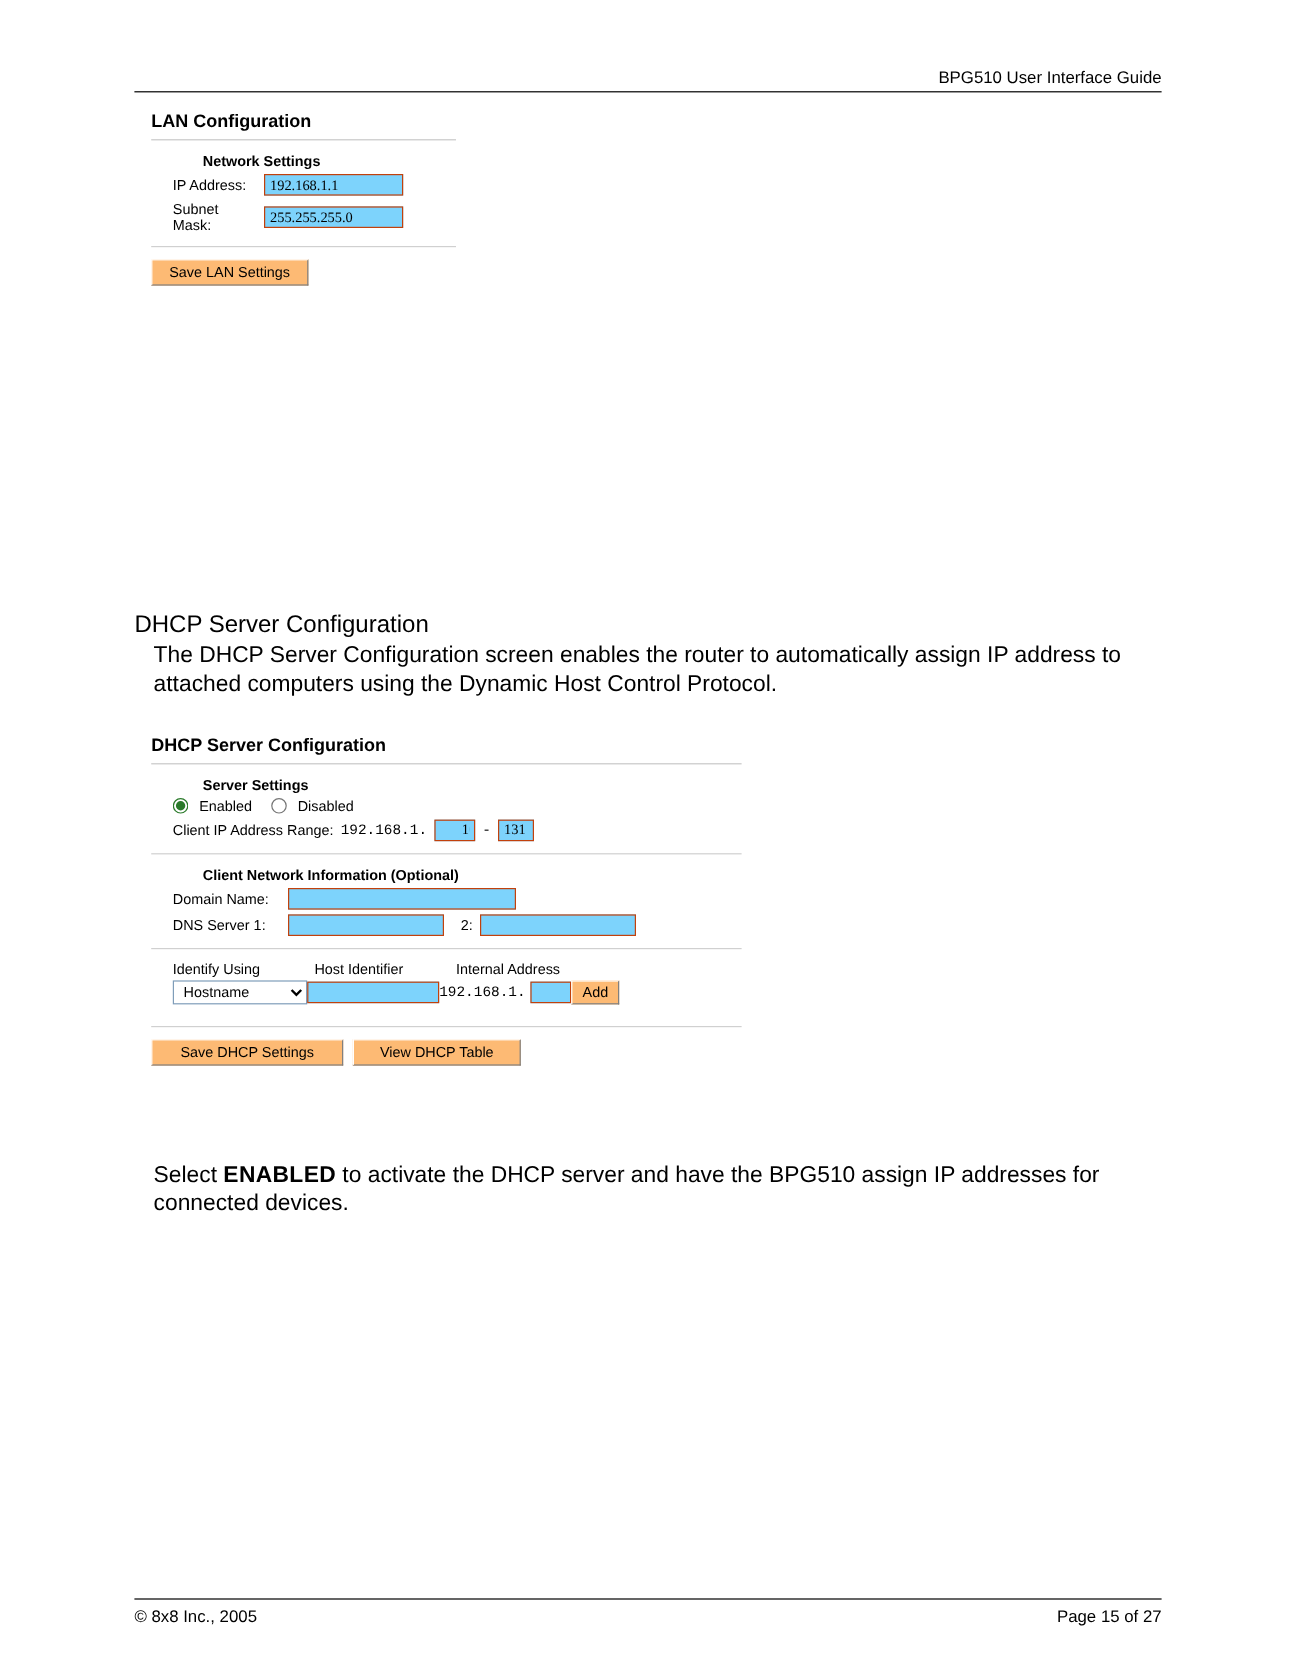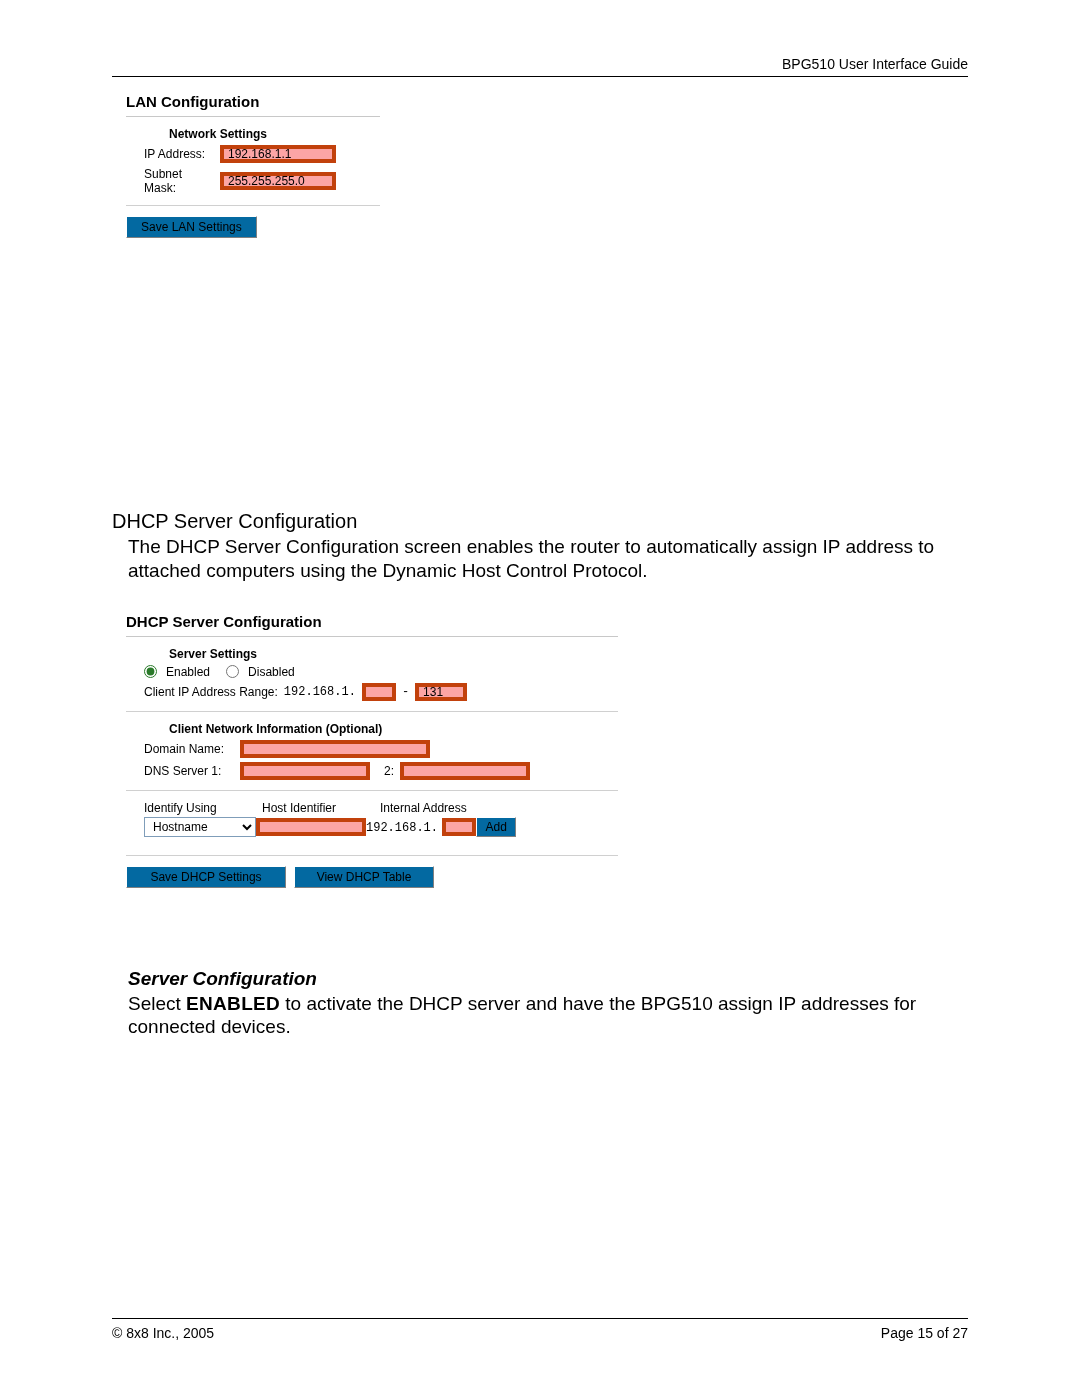--- a/index.html
+++ b/index.html
@@ -63,37 +63,37 @@
     font-size: 12px;
     margin: 4px 0 4px 18px;
   }
   .formrow label.fieldlbl {
     display: inline-block;
   }
   .lbl-70 { width: 70px; }
   .lbl-90 { width: 90px; }
 
   input.txt, select.sel {
-    font-family: Liberation Sans, sans-serif;
+    font-family: Liberation Serif, serif;
     font-size: 12px;
     height: 18px;
     box-sizing: border-box;
-    border: 4px solid #c2410c;
-    background: #fca5a5;
+    border: 1px solid #c2410c;
+    background: #7dd3fc;
     padding: 0 4px;
   }
   .mono {
     font-family: "Courier New", monospace;
     font-size: 12px;
   }
 
   .winbtn {
     font-family: Tahoma, Verdana, sans-serif;
     font-size: 12px;
-    background: #0369a1;
+    background: #fdba74;
     border-top: 1px solid #fff;
     border-left: 1px solid #fff;
     border-right: 1px solid #808080;
     border-bottom: 1px solid #808080;
     height: 22px;
     padding: 0 14px;
     cursor: pointer;
   }
   .winbtn-sm {
     height: 20px;
@@ -143,21 +143,21 @@
     font-family: Tahoma, Verdana, sans-serif;
     height: 20px;
     border: 1px solid #7f9db9;
     background: #fff;
   }
 
   .footer {
     position: absolute;
     left: 112px;
     right: 112px;
-    bottom: 56px;
+    bottom: 42px;
   }
   .footer-line {
     border: none;
     border-top: 1px solid #000;
     margin: 0 0 6px 0;
   }
   .footer-row {
     display: flex;
     justify-content: space-between;
     font-size: 14px;
@@ -206,21 +206,21 @@
       <span>Enabled</span>
       <input type="radio" name="dhcp_en" style="margin-left: 10px;">
       <span>Disabled</span>
     </div>
 
     <div class="formrow">
       <span>Client IP Address Range:</span>
       <span class="mono">192.168.1.</span>
       <input class="txt" style="width: 34px; padding-left: 22px;" value="100">
       <span class="mono">-</span>
-      <input class="txt" style="width: 52px;" value="131">
+      <input class="txt" style="width: 30px;" value="131">
     </div>
 
     <hr class="sep-line-gray">
     <div class="section-head">Client Network Information (Optional)</div>
 
     <div class="formrow">
       <label class="fieldlbl lbl-90">Domain Name:</label>
       <input class="txt" style="width: 190px;" value="">
     </div>
     <div class="formrow">
@@ -251,21 +251,20 @@
 
     <hr class="sep-line-gray" style="margin-top:18px">
 
     <div style="display:flex; gap:8px;">
       <button class="winbtn" style="width:160px">Save DHCP Settings</button>
       <button class="winbtn" style="width:140px">View DHCP Table</button>
     </div>
   </div>
 
   <div style="margin:80px 0 0 16px">
-    <div class="body-h3">Server Configuration</div>
     <div class="body-p" style="margin-left:0">
       <span>Select </span><span class="caps">ENABLED</span><span> to activate the DHCP server and have the BPG510 assign IP addresses for connected devices.</span>
     </div>
   </div>
 
   <div class="footer">
     <hr class="footer-line">
     <div class="footer-row">
       <span>© 8x8 Inc., 2005</span>
       <span>Page 15 of 27</span>

